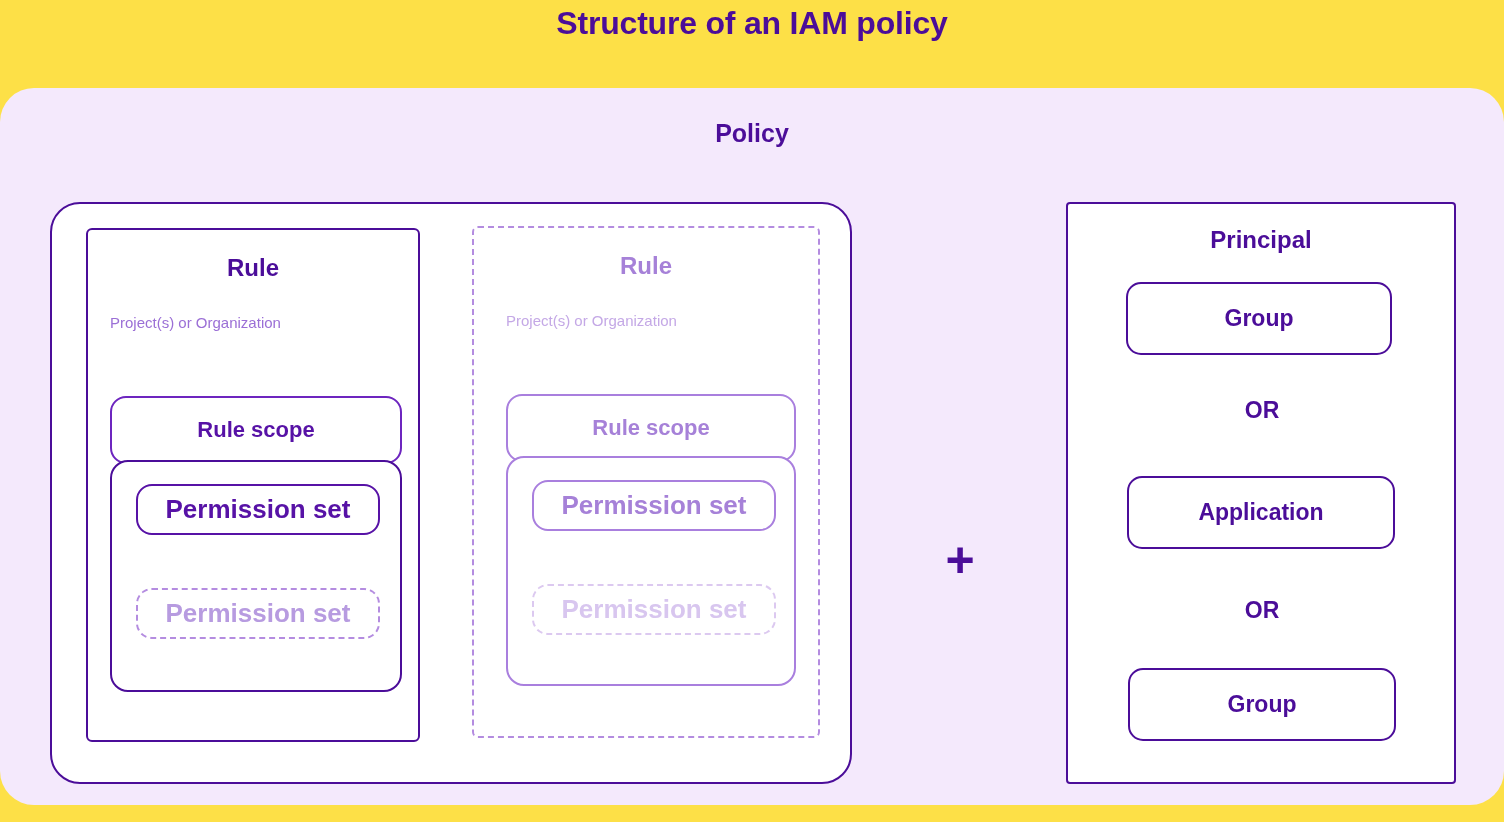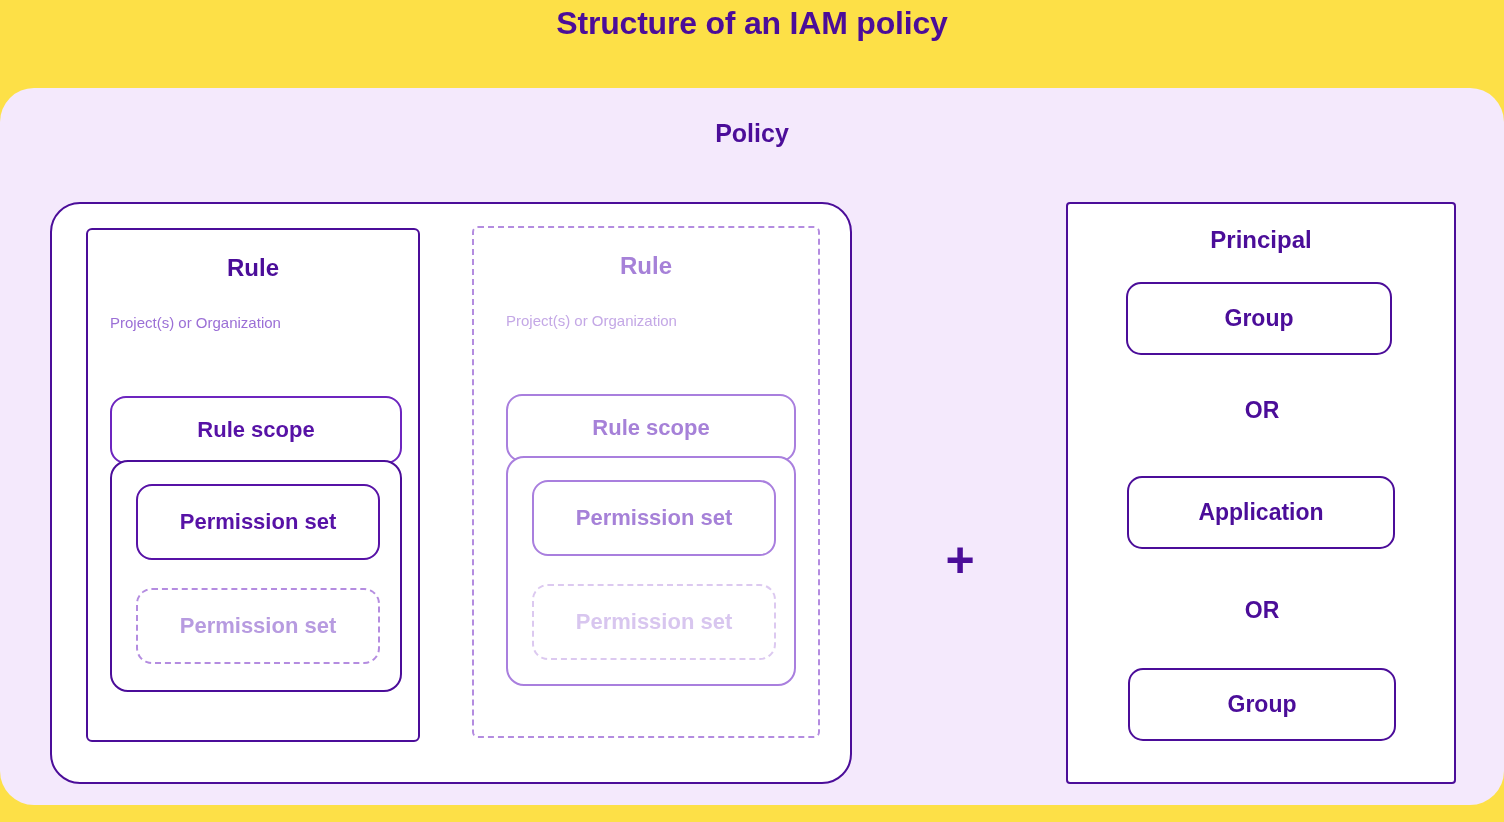--- a/index.html
+++ b/index.html
@@ -151,26 +151,26 @@
     left: 32px;
     width: 290px;
     top: 228px;
     height: 230px;
   }
 
   .permset {
     position: absolute;
     left: 24px;
     width: 244px;
-    height: 76px;
+    height: 51px;
     border-radius: 16px;
     display: flex;
     align-items: center;
     justify-content: center;
-    font-size: 22px;
+    font-size: 26px;
     font-weight: bold;
     background: #ffffff;
   }
   .permset--solid {
     top: 22px;
     border: 2px solid #5712A6;
     color: #5712A6;
   }
   .permset--dashed {
     top: 126px;

